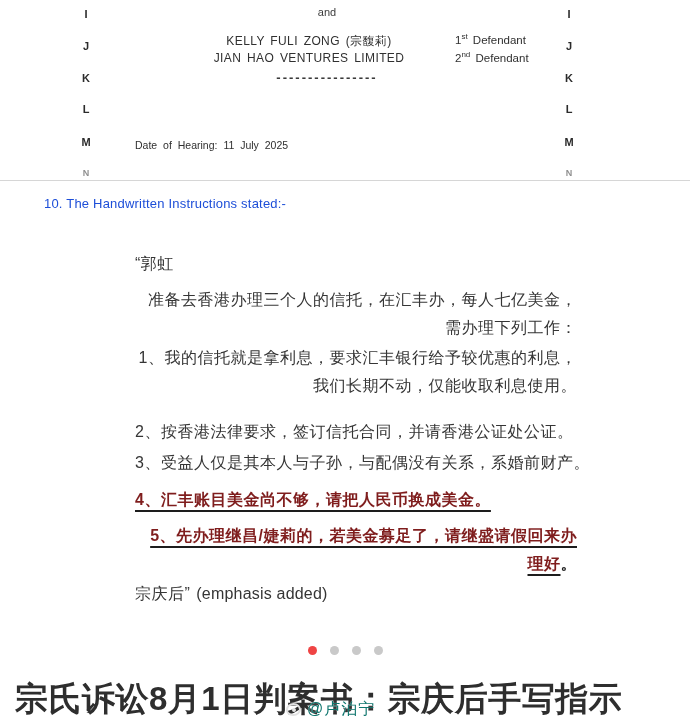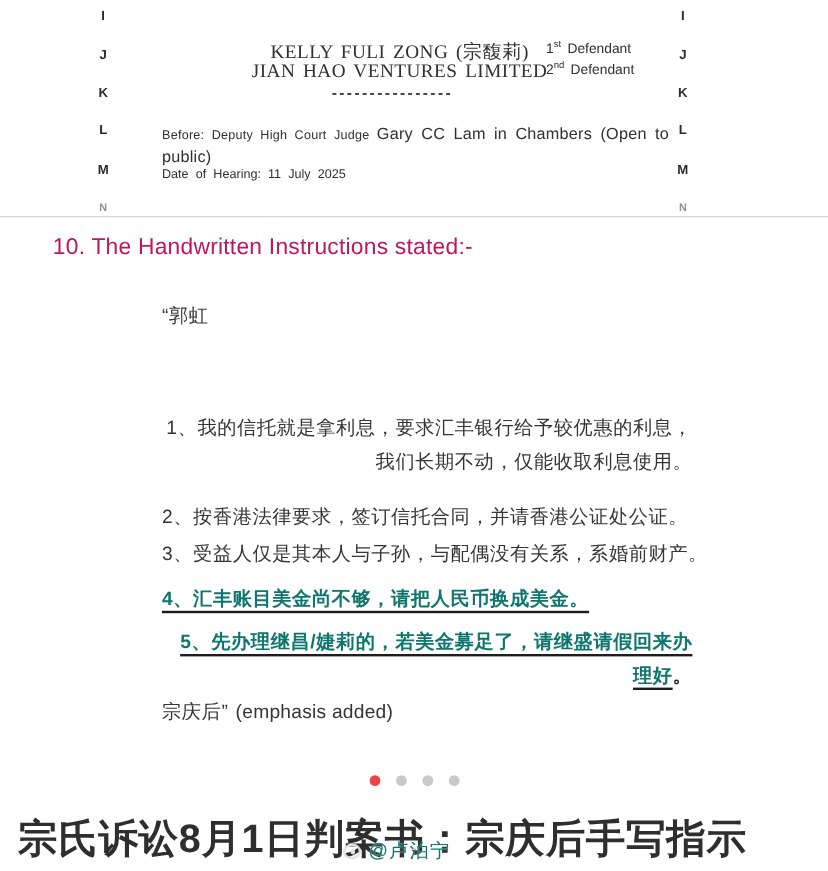--- a/index.html
+++ b/index.html
@@ -16,24 +16,23 @@
   }
   .ml-left  { left:78px; }
   .ml-right { left:561px; }
   .ml-n { font-size:9px; color:#8f8f8f; }
 
   .conjunction {
     position:absolute; top:6px; left:0; width:654px; text-align:center;
     font-size:11px; color:#3c3c3c; word-spacing:2px;
   }
   .party-name {
-    position:absolute; left:188px; width:290px; text-align:center;
-    font-size:16px; color:#303030; letter-spacing:0.4px; word-spacing:2px;
+    position:absolute; left:164px; width:290px; text-align:center;
+    font-size:12px; color:#303030; letter-spacing:0.4px; word-spacing:2px;
     white-space:nowrap;
-    font-family:Liberation Serif, serif;
   }
   .pn1 { top:33px; } .pn2 { top:51px; }
   .party-role {
     position:absolute; left:455px; font-size:11.5px; color:#303030;
     word-spacing:2px; white-space:nowrap;
   }
   .pr1 { top:32px; } .pr2 { top:50px; }
   .party-role sup { font-size:8px; }
 
   .dashed-divider {
@@ -51,40 +50,40 @@
     color:#2f2f2f; word-spacing:3px; white-space:nowrap;
   }
   .decision-line {
     position:absolute; top:153px; left:135px; color:#2f2f2f; white-space:nowrap;
   }
   .section-divider {
     position:absolute; top:180px; left:0; width:690px; height:1px;
     background:#d6d6d6;
   }
   .para-heading {
-    position:absolute; top:196px; left:44px; font-size:19px;
-    color:#be185d; letter-spacing:0.2px; white-space:nowrap;
+    position:absolute; top:196px; left:44px; font-size:13px;
+    color:#1d4ed8; letter-spacing:0.2px; white-space:nowrap;
   }
 
   
   .q {
     position:absolute; left:135px; width:442px;
     font-size:16px; line-height:28px; color:#353535; letter-spacing:0.5px;text-align:right;
   }
   .q-nowrap { width:auto; white-space:nowrap; }
   .q-sal   { top:250px; }
   .q-intro { top:286px; }
   .q-item1 { top:344px; }
   .q-item2 { top:418px; }
   .q-item3 { top:449px; }
   .q-item4 { top:486px; }
   .q-item5 { top:522px; }
   .q-sig   { top:580px; }
   .emph {
-    font-weight:700; color:#0f766e;
+    font-weight:700; color:#7f1d1d;
     text-decoration:underline; text-underline-offset:5px;
     text-decoration-thickness:1.5px; text-decoration-color:#1d1d1d;
   }
   .no-underline { text-decoration:none; font-weight:700; color:#1d1d1d; }
   .emphasis-note { margin-left:6px; letter-spacing:0.2px; }
 
   
   .carousel {
     position:absolute; top:646px; left:0; width:690px;
     display:flex; justify-content:center; gap:13px;
@@ -125,41 +124,40 @@
   <span class="margin-letter ml-left" style="top:136px">M</span>
   <span class="margin-letter ml-left ml-n" style="top:168px">N</span>
 
   <span class="margin-letter ml-right" style="top:8px">I</span>
   <span class="margin-letter ml-right" style="top:40px">J</span>
   <span class="margin-letter ml-right" style="top:72px">K</span>
   <span class="margin-letter ml-right" style="top:103px">L</span>
   <span class="margin-letter ml-right" style="top:136px">M</span>
   <span class="margin-letter ml-right ml-n" style="top:168px">N</span>
 
+  <div class="conjunction">and</div>
 
   <div class="party-name pn1">KELLY FULI ZONG (宗馥莉)</div>
   <div class="party-name pn2">JIAN HAO VENTURES LIMITED</div>
 
   <div class="party-role pr1"><span>1</span><sup>st</sup>&nbsp;<span>Defendant</span></div>
   <div class="party-role pr2"><span>2</span><sup>nd</sup>&nbsp;<span>Defendant</span></div>
 
   <div class="dashed-divider">----------------</div>
 
-  <div class="before-block">
-    <span class="t-small">Before: Deputy High Court Judge </span><span class="t-large">Gary CC Lam in Chambers (Open to public)</span>
-  </div>
 
   <div class="hearing-line">Date of Hearing: 11 July 2025</div>
 
 
   <div class="section-divider"></div>
 
   <div class="para-heading">10. The Handwritten Instructions stated:-</div>
 
   <p class="q q-sal q-nowrap">“郭虹</p>
+  <p class="q q-intro">准备去香港办理三个人的信托，在汇丰办，每人七亿美金，需办理下列工作：</p>
   <p class="q q-item1">1、我的信托就是拿利息，要求汇丰银行给予较优惠的利息，我们长期不动，仅能收取利息使用。</p>
   <p class="q q-item2 q-nowrap">2、按香港法律要求，签订信托合同，并请香港公证处公证。</p>
   <p class="q q-item3 q-nowrap">3、受益人仅是其本人与子孙，与配偶没有关系，系婚前财产。</p>
   <p class="q q-item4 q-nowrap"><span class="emph">4、汇丰账目美金尚不够，请把人民币换成美金。</span></p>
   <p class="q q-item5"><span class="emph">5、先办理继昌/婕莉的，若美金募足了，请继盛请假回来办理好</span><span class="no-underline">。</span></p>
   <p class="q q-sig q-nowrap"><span>宗庆后”</span><span class="emphasis-note">(emphasis added)</span></p>
 
   <div class="carousel">
     <span class="dot active"></span>
     <span class="dot"></span>

